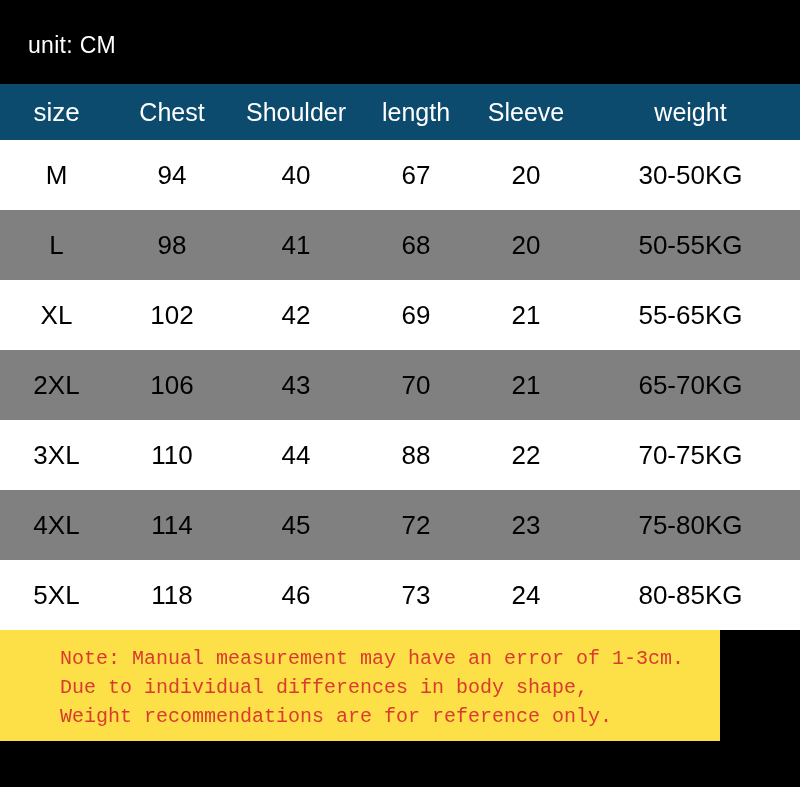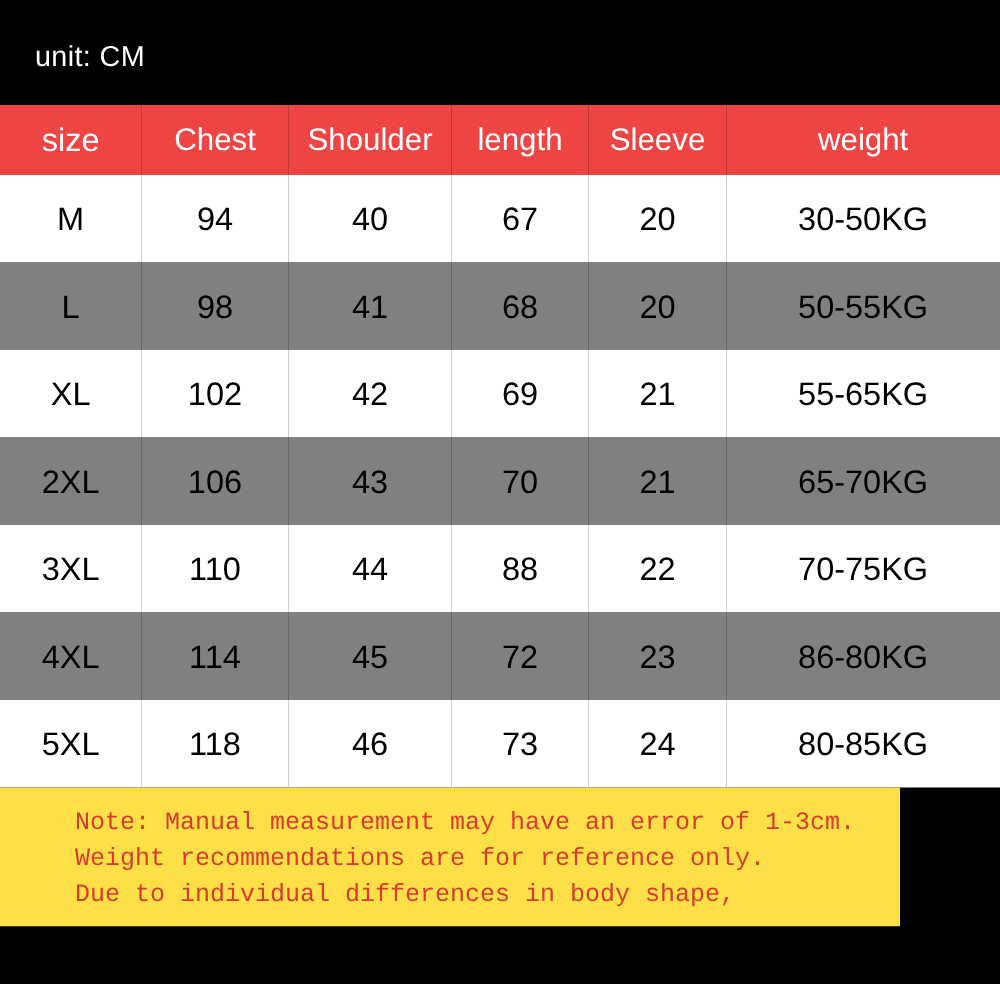--- a/index.html
+++ b/index.html
@@ -35,21 +35,21 @@
   }
   table.size-table th,
   table.size-table td {
     text-align: center;
     vertical-align: middle;
     font-weight: normal;
     padding: 0;
   }
   thead tr {
     height: 56px;
-    background: #ef4444;
+    background: #0c4a6e;
   }
   thead th {
     color: #ffffff;
     font-size: 25px;
   }
   thead th.col-size {
     font-size: 26px;
   }
   tbody tr {
     height: 70px;
@@ -152,32 +152,32 @@
         <td>88</td>
         <td>22</td>
         <td>70-75KG</td>
       </tr>
       <tr class="row-dark">
         <td class="cell-size">4XL</td>
         <td>114</td>
         <td>45</td>
         <td>72</td>
         <td>23</td>
-        <td>86-80KG</td>
+        <td>75-80KG</td>
       </tr>
       <tr class="row-light">
         <td class="cell-size">5XL</td>
         <td>118</td>
         <td>46</td>
         <td>73</td>
         <td>24</td>
         <td>80-85KG</td>
       </tr>
     </tbody>
   </table>
 
   <div class="note-block">
     <div class="note-line">Note: Manual measurement may have an error of 1-3cm.</div>
+    <div class="note-line">Due to individual differences in body shape,</div>
     <div class="note-line">Weight recommendations are for reference only.</div>
-    <div class="note-line">Due to individual differences in body shape,</div>
   </div>
 
 </div>
 
 </body></html>

